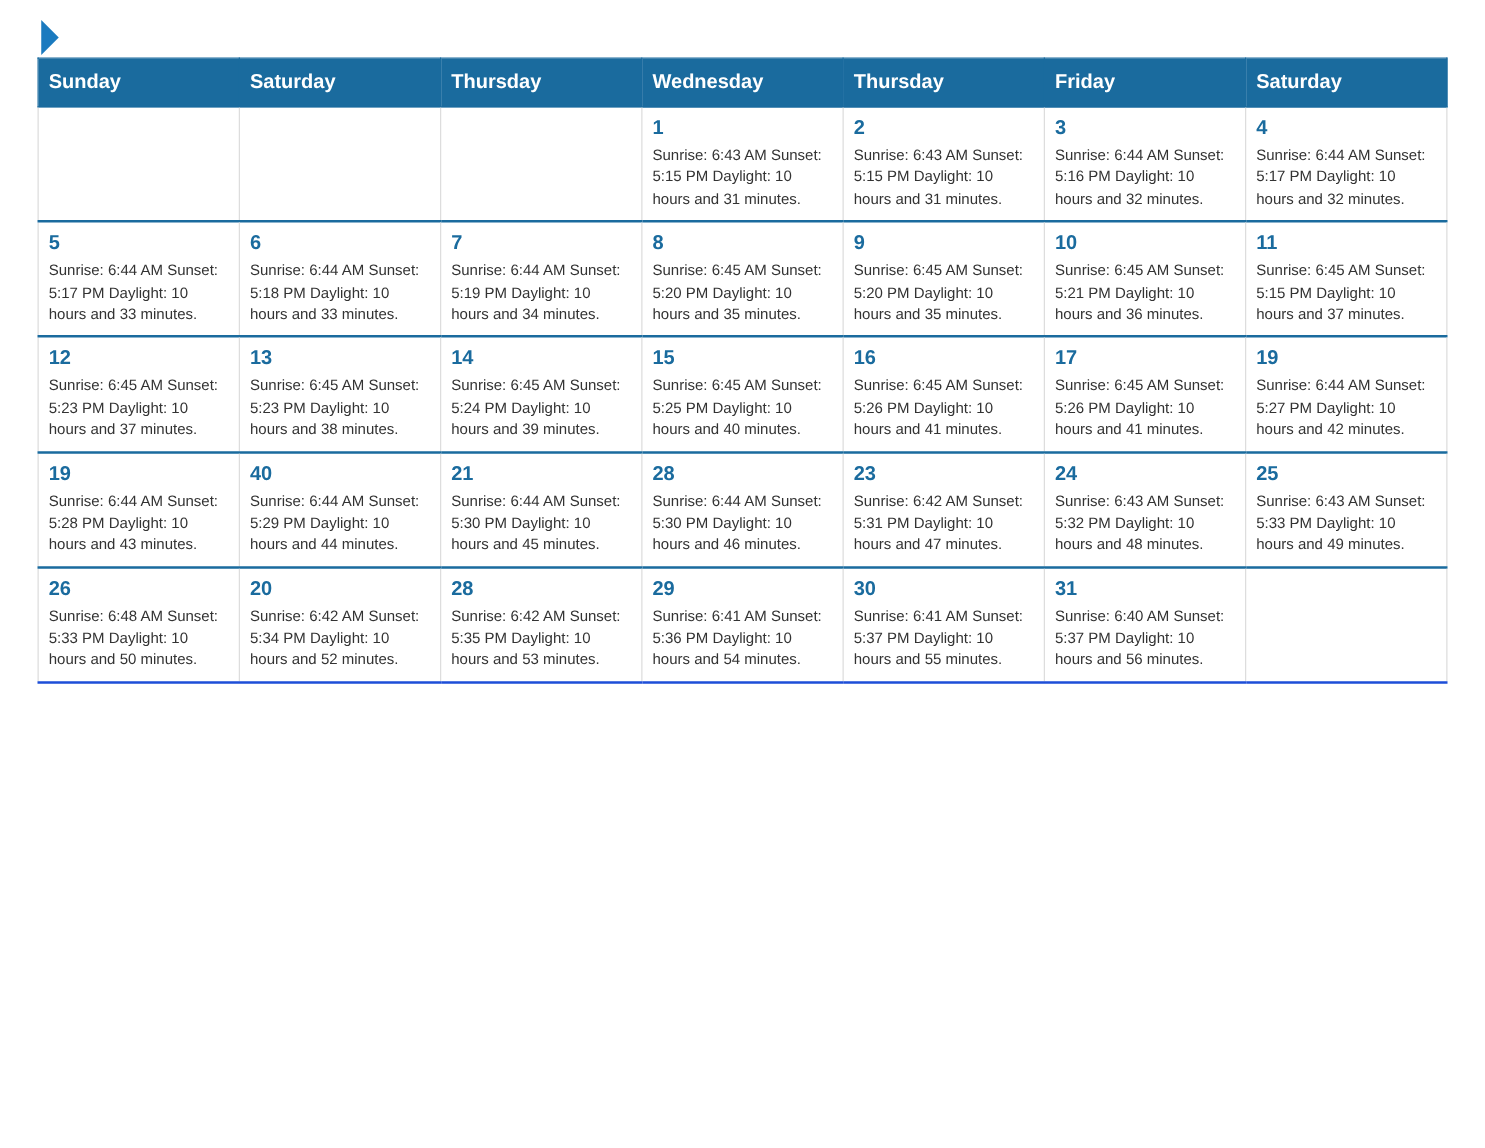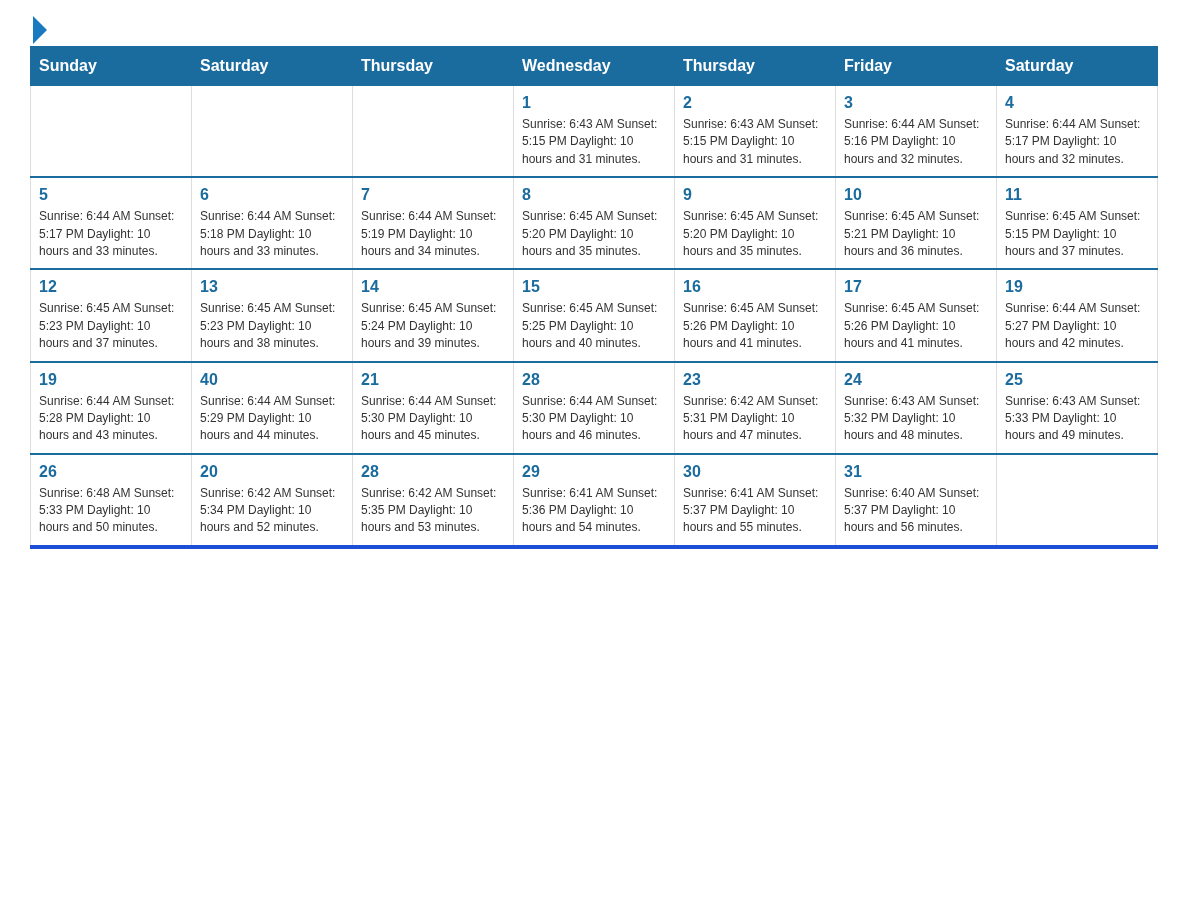--- a/index.html
+++ b/index.html
@@ -93,21 +93,21 @@
       color: #333;
       line-height: 1.45;
     }
     .empty-cell {
       background: #fff;
     }
     .calendar tr td {
       border-bottom: 2px solid #1a6b9e;
     }
     .calendar tr:last-child td {
-      border-bottom: 4px solid #1d4ed8;
+      border-bottom: 2px solid #1d4ed8;
       margin-left: 18px;
     }
   </style>
 </head>
 <body>
 
 <div class="header">
   <div class="logo">
     <div class="logo-top">
       <span class="logo-general"></span>

